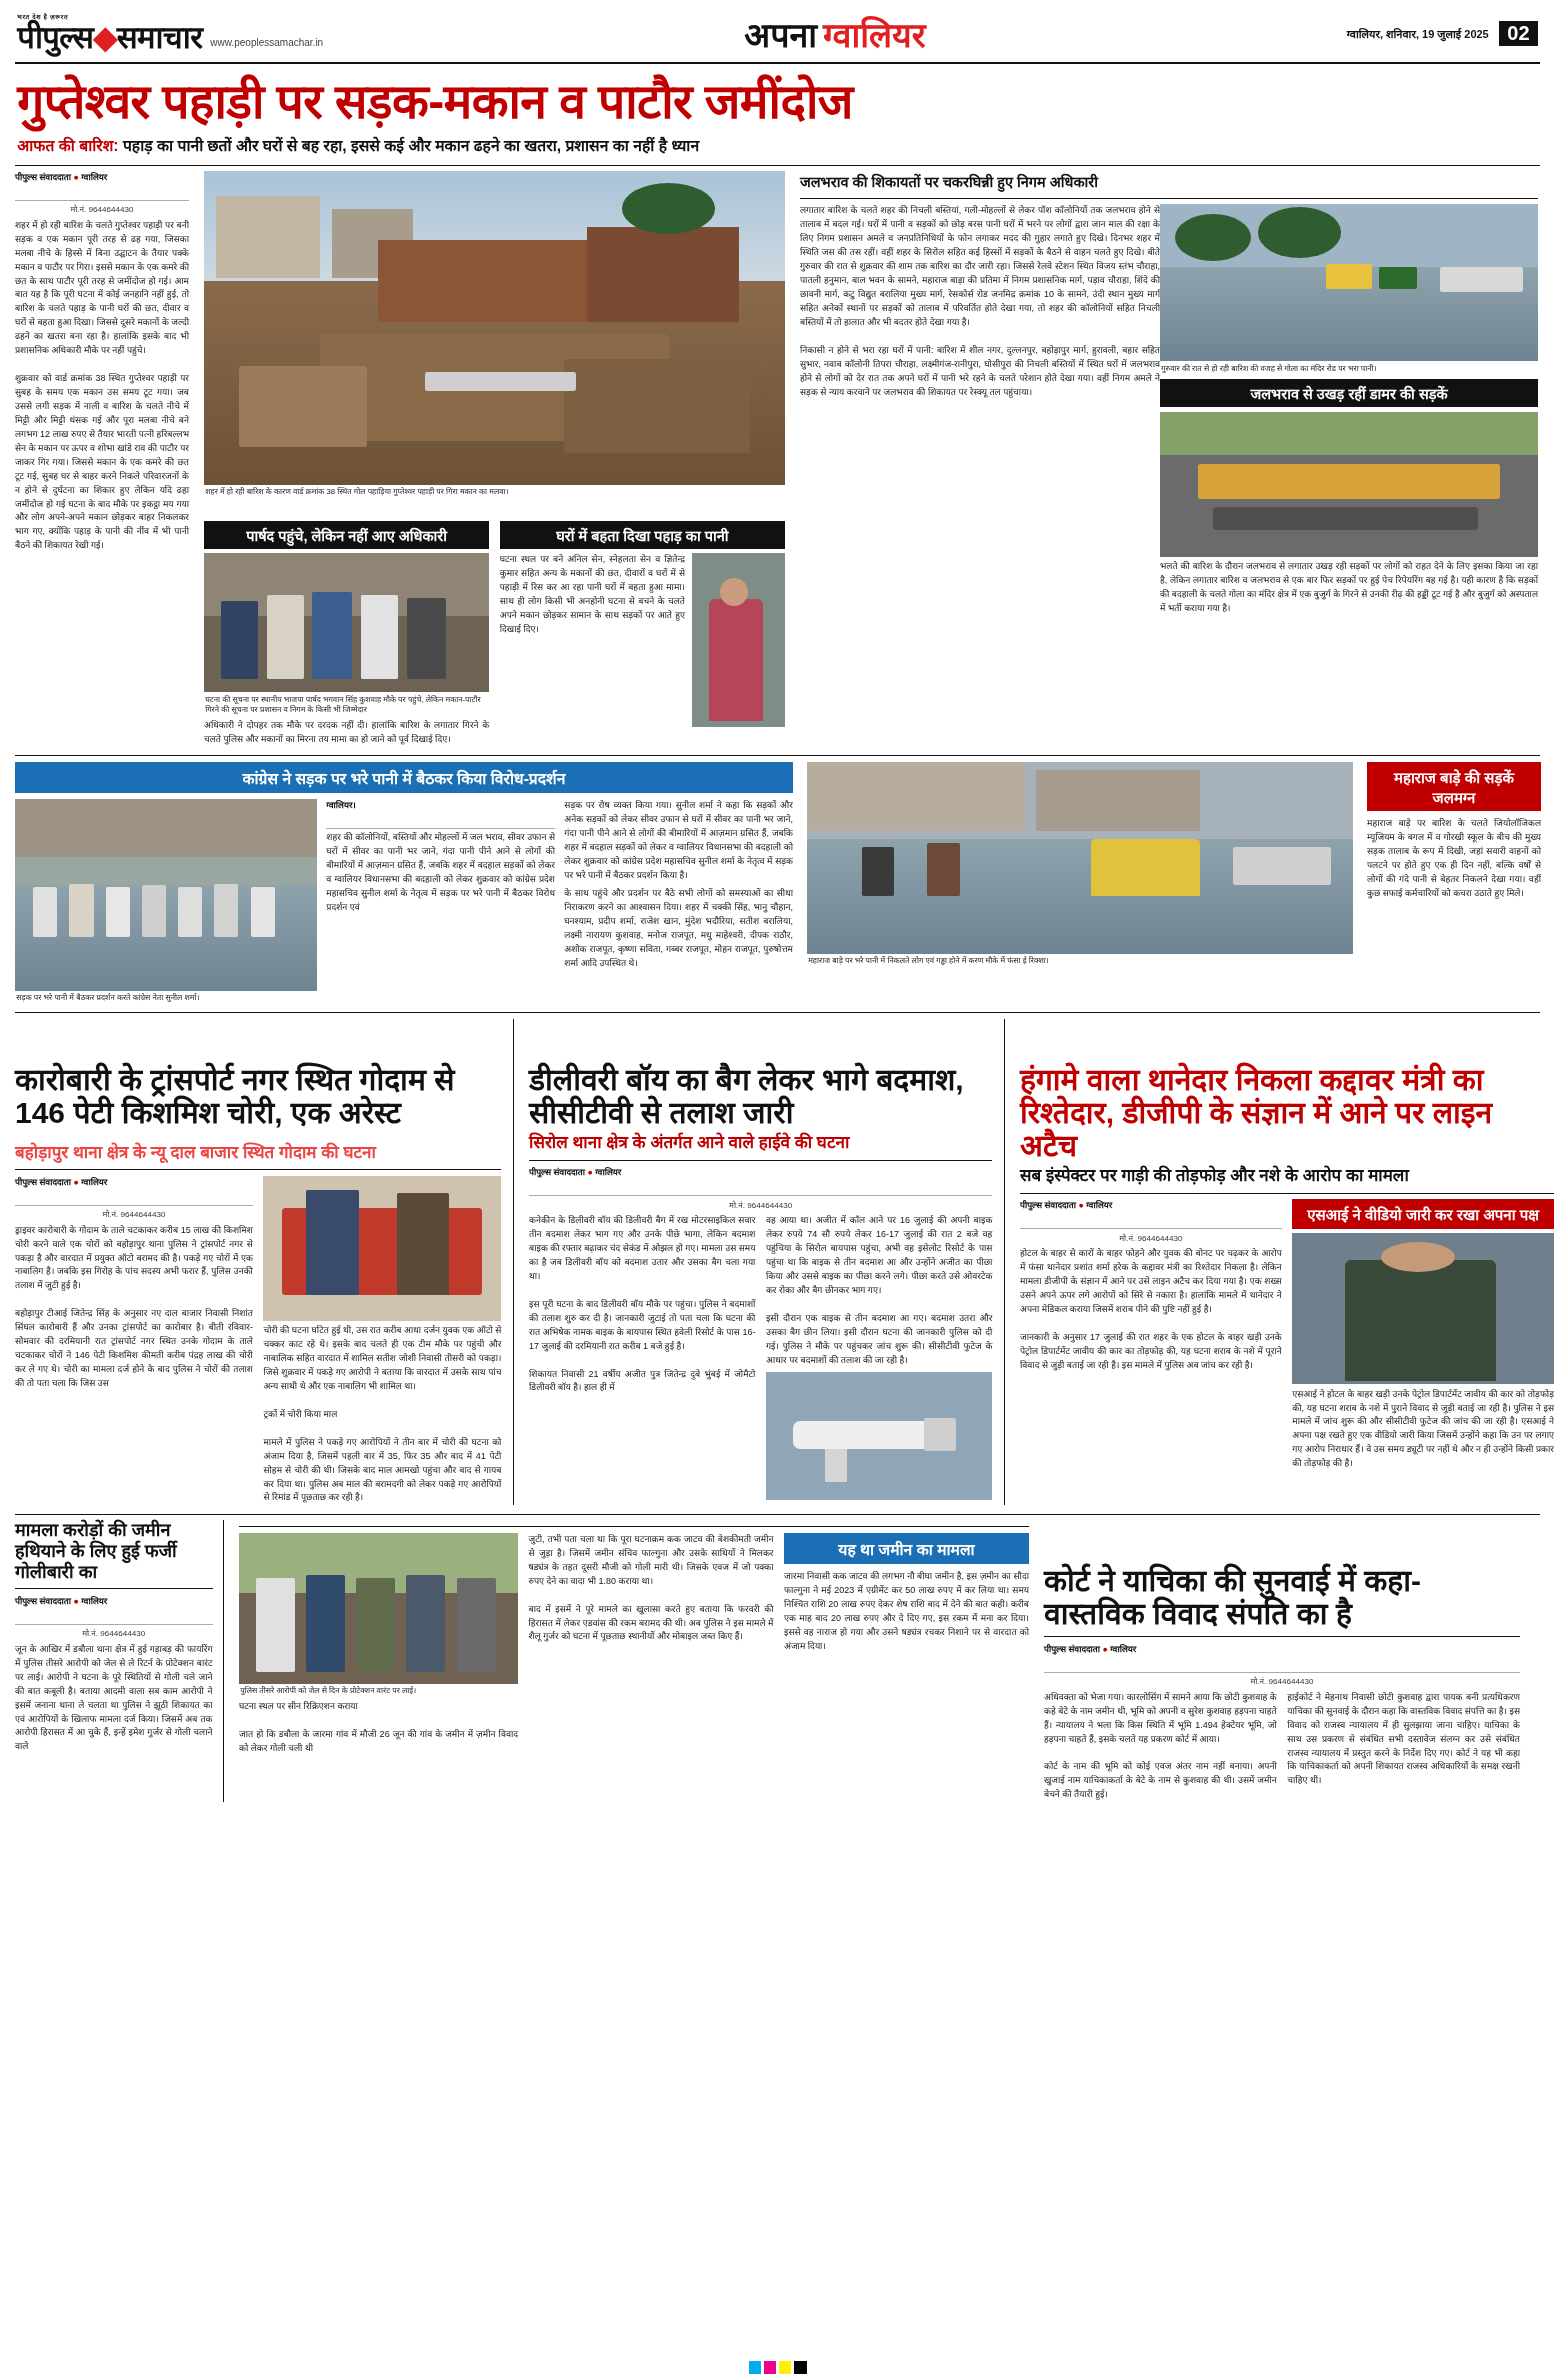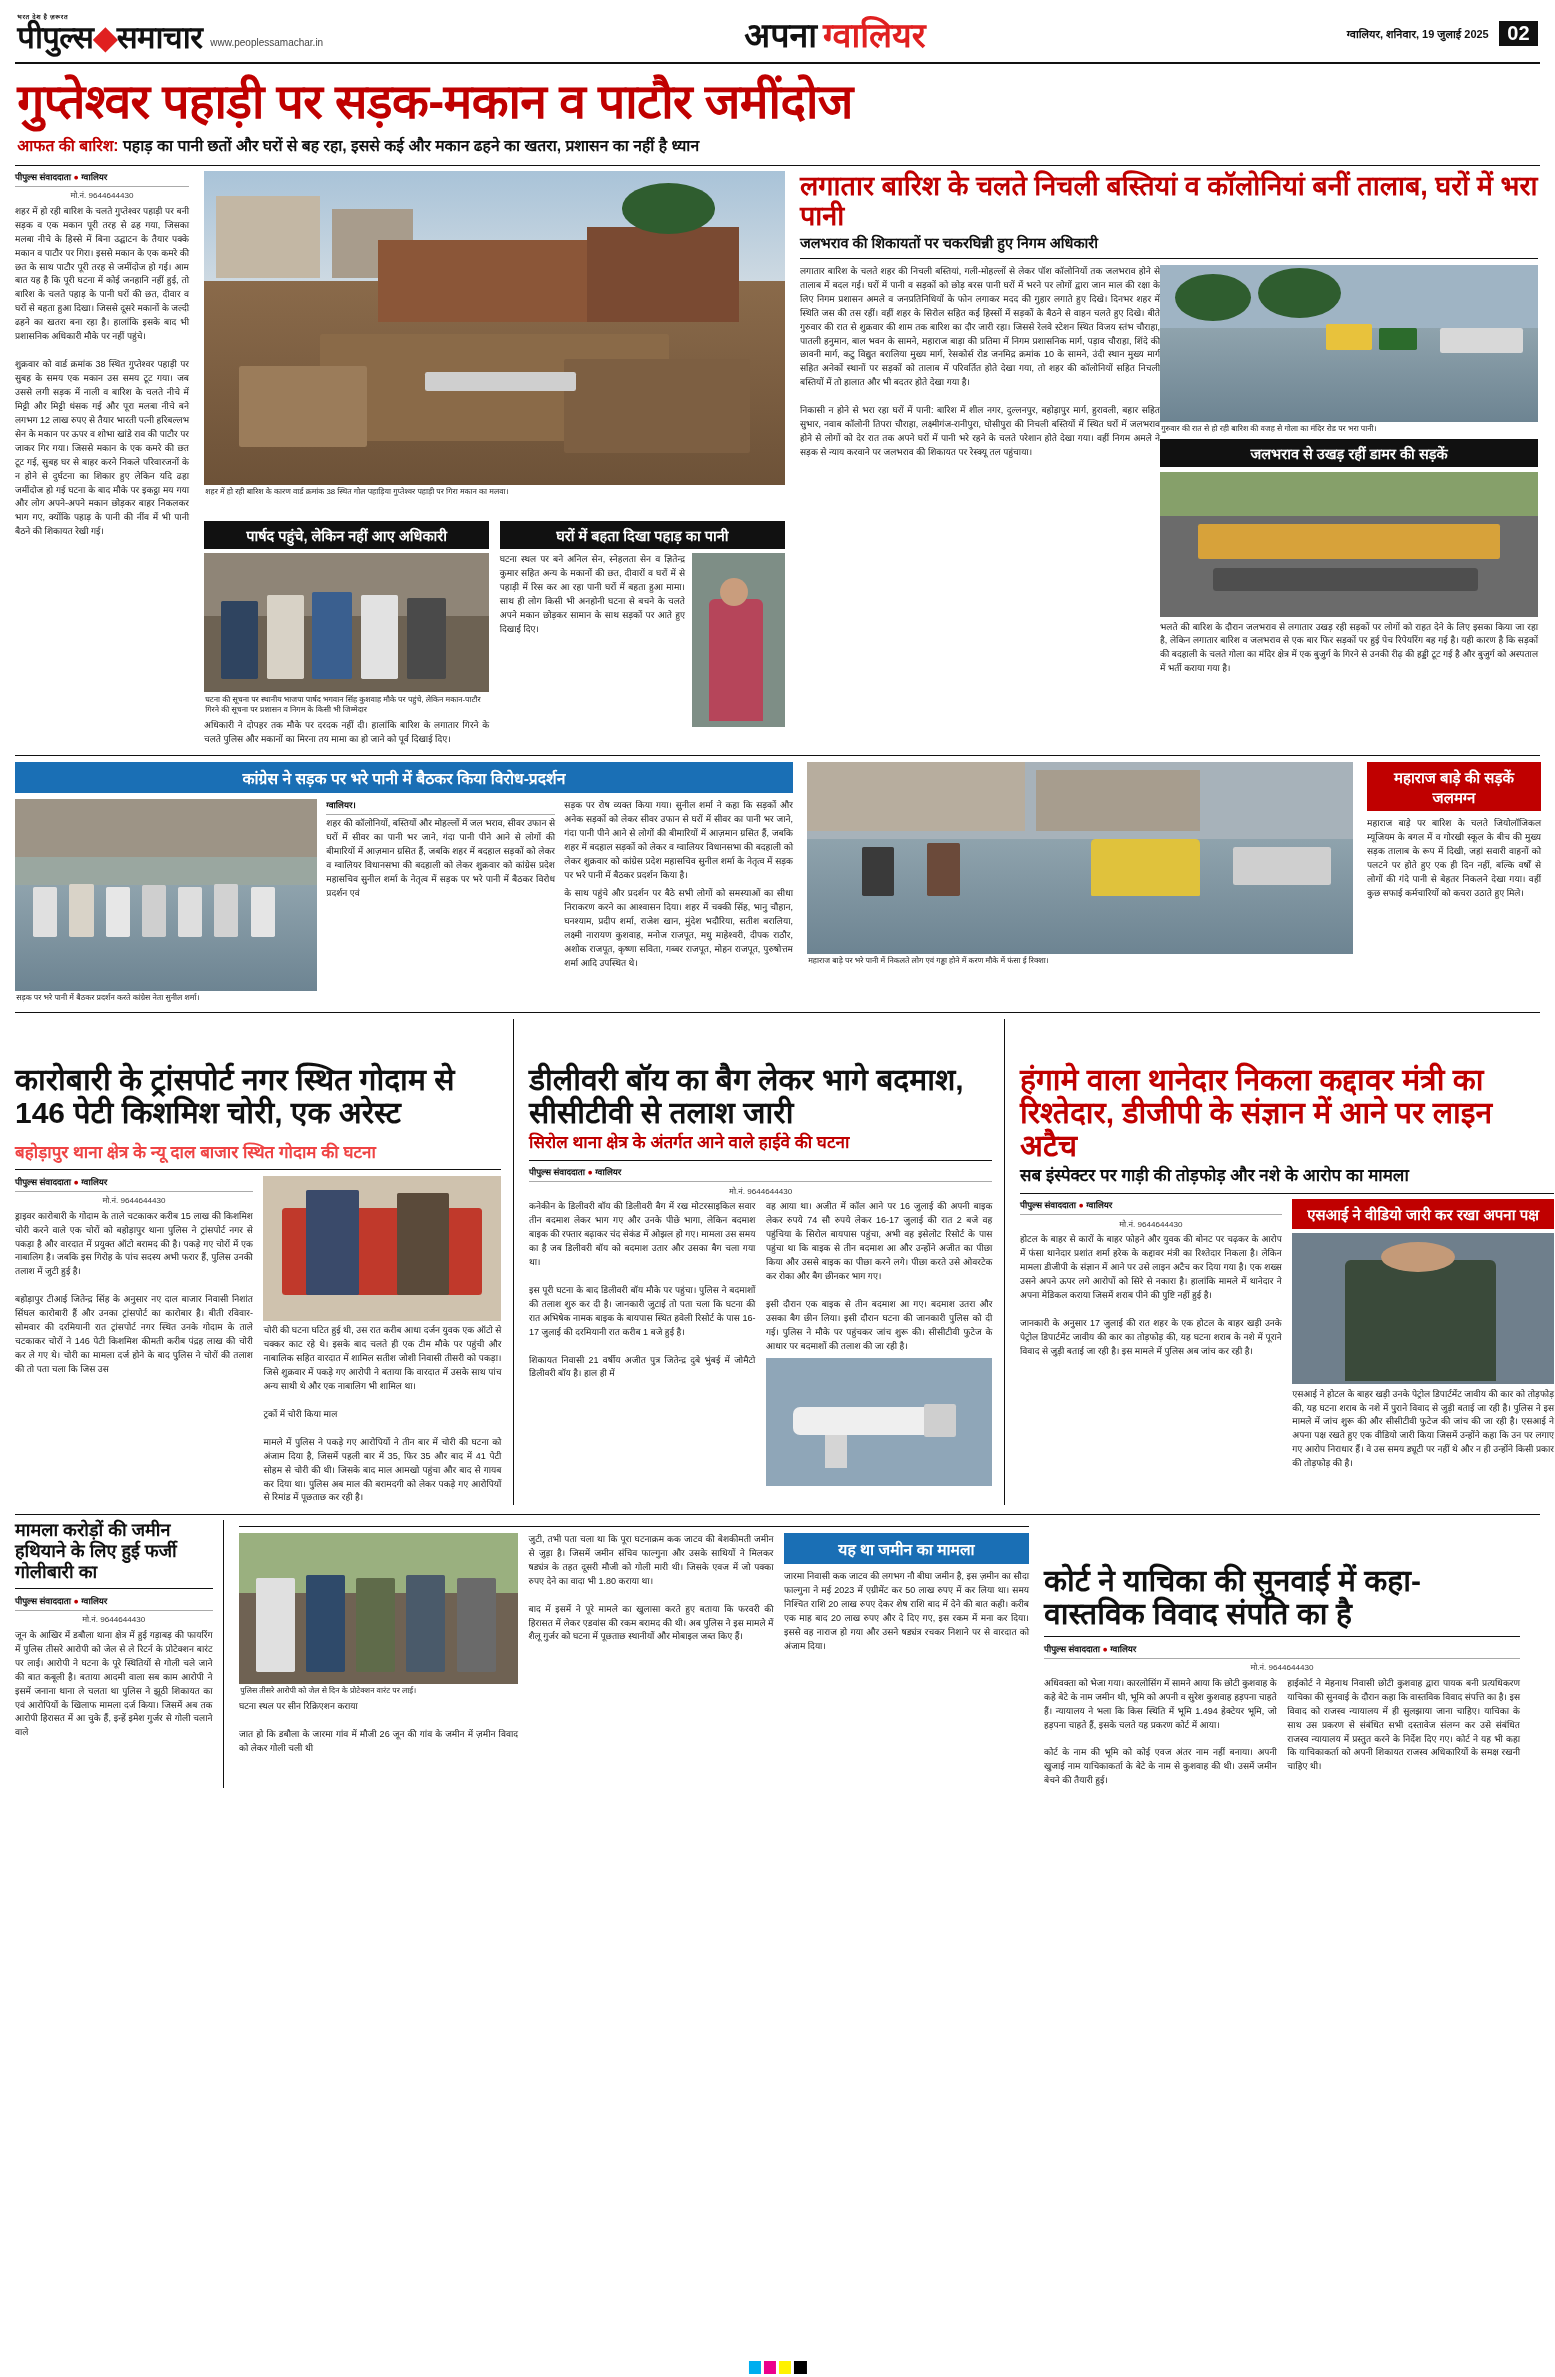--- a/index.html
+++ b/index.html
@@ -22,21 +22,21 @@
   .mh-right{display:flex;align-items:center;gap:10.5px;}
   .mh-date{font-size:11px;color:#111;font-weight:bold;}
   .mh-pageno{background:#111;color:#fff;font-size:20px;font-weight:bold;padding:1.2px 8.1px;}
   
   .lead-head{font-size:48px;font-weight:bold;color:#c00000;letter-spacing:-0.6px;line-height:1.05;margin:12.8px 0 8.1px 2.3px;}
   .lead-sub{font-size:15.7px;line-height:1.3;margin:0 0 9.3px 2.3px;}
   .lead-sub .kicker{color:#c00000;font-weight:bold;}
   .lead-sub .rest{color:#111;font-weight:bold;}
   .rule{border-top:1.2px solid #111;margin:4.6px 0;}
   
-  .byline{font-size:8.7px;font-weight:bold;color:#111;border-bottom:0.6px solid #aaa;padding-bottom:3px;margin-bottom:2.3px;}
+  .byline{font-size:8.7px;font-weight:bold;color:#111;border-bottom:0.6px solid #aaa;padding-bottom:17px;margin-bottom:2.3px;}
   .byline .dot{color:#c00000;}
   .phone{font-size:8.1px;color:#333;margin-bottom:4.6px;text-align:center;}
   .body-text{font-size:9px;line-height:1.55;color:#161616;text-align:justify;}
   .cap{font-size:7.8px;color:#222;line-height:1.35;padding:2.3px 1.2px 0 1.2px;}
   .photo{background:#6f8aa0;width:100%;display:block;position:relative;overflow:hidden;}
   
   .top-grid{display:grid;grid-template-columns:174px 581px 738px;gap:15px;}
   .sec-head-red{font-size:27px;font-weight:bold;color:#c00000;line-height:1.12;}
   .sec-sub{font-size:14.5px;font-weight:bold;color:#111;line-height:1.2;margin-top:3.5px;}
   .blackbar{background:#111;color:#fff;font-size:14.5px;font-weight:bold;padding:4.1px 7px;text-align:center;margin-top:16px;}
@@ -152,21 +152,20 @@
                 <div class="person" style="left:18%;top:26%;width:58%;height:70%;background:#b6455a;border-radius:5.8px 5.8px 0 0;"></div>
                 <div style="position:absolute;left:30%;top:14%;width:30%;height:16%;background:#c99d7d;border-radius:50%;"></div>
               </div>
             </div>
           </div>
         </div>
       </div>
     </div>
 
     <div>
-      <div class="sec-head-red">लगातार बारिश के चलते निचली बस्तियां व कॉलोनियां बनीं तालाब, घरों में भरा पानी</div>
       <div class="sec-sub">जलभराव की शिकायतों पर चकरघिन्नी हुए निगम अधिकारी</div>
       <div class="hr-thin"></div>
       <div style="display:grid;grid-template-columns:360px 1fr;gap:0;">
         <div class="body-text" style="white-space:pre-line">लगातार बारिश के चलते शहर की निचली बस्तियां, गली-मोहल्लों से लेकर पॉश कॉलोनियों तक जलभराव होने से तालाब में बदल गई। घरों में पानी व सड़कों को छोड़ बरस पानी घरों में भरने पर लोगों द्वारा जान माल की रक्षा के लिए निगम प्रशासन अमले व जनप्रतिनिधियों के फोन लगाकर मदद की गुहार लगाते हुए दिखे। दिनभर शहर में स्थिति जस की तस रहीं। वहीं शहर के सिरोल सहित कई हिस्सों में सड़कों के बैठने से वाहन चलते हुए दिखे। बीते गुरुवार की रात से शुक्रवार की शाम तक बारिश का दौर जारी रहा। जिससे रेलवे स्टेशन स्थित विजय स्तंभ चौराहा, पातली हनुमान, बाल भवन के सामने, महाराज बाड़ा की प्रतिमा में निगम प्रशासनिक मार्ग, पड़ाव चौराहा, शिंदे की छावनी मार्ग, कटु विद्युत बरालिया मुख्य मार्ग, रेसकोर्स रोड जनमिद्र क्रमांक 10 के सामने, उंदी स्थान मुख्य मार्ग सहित अनेकों स्थानों पर सड़कों को तालाब में परिवर्तित होते देखा गया, तो शहर की कॉलोनियों सहित निचली बस्तियों में तो हालात और भी बदतर होते देखा गया है।
 
 निकासी न होने से भरा रहा घरों में पानी: बारिश में शील नगर, दुल्लनपुर, बहोड़ापुर मार्ग, हुरावली, बहार सहित सुभार, नवाब कॉलोनी तिपरा चौराहा, लक्ष्मीगंज-रानीपुरा, घोसीपुरा की निचली बस्तियों में स्थित घरों में जलभराव होने से लोगों को देर रात तक अपने घरों में पानी भरे रहने के चलते परेशान होते देखा गया। वहीं निगम अमले ने सड़क से न्याय करवाने पर जलभराव की शिकायत पर रेस्क्यू तल पहुंचाया।</div>
         <div>
           <div class="photo" style="height:157px">
             <div class="scene">
               <div class="sky" style="height:40%;background:#9fb4c4;"></div>

